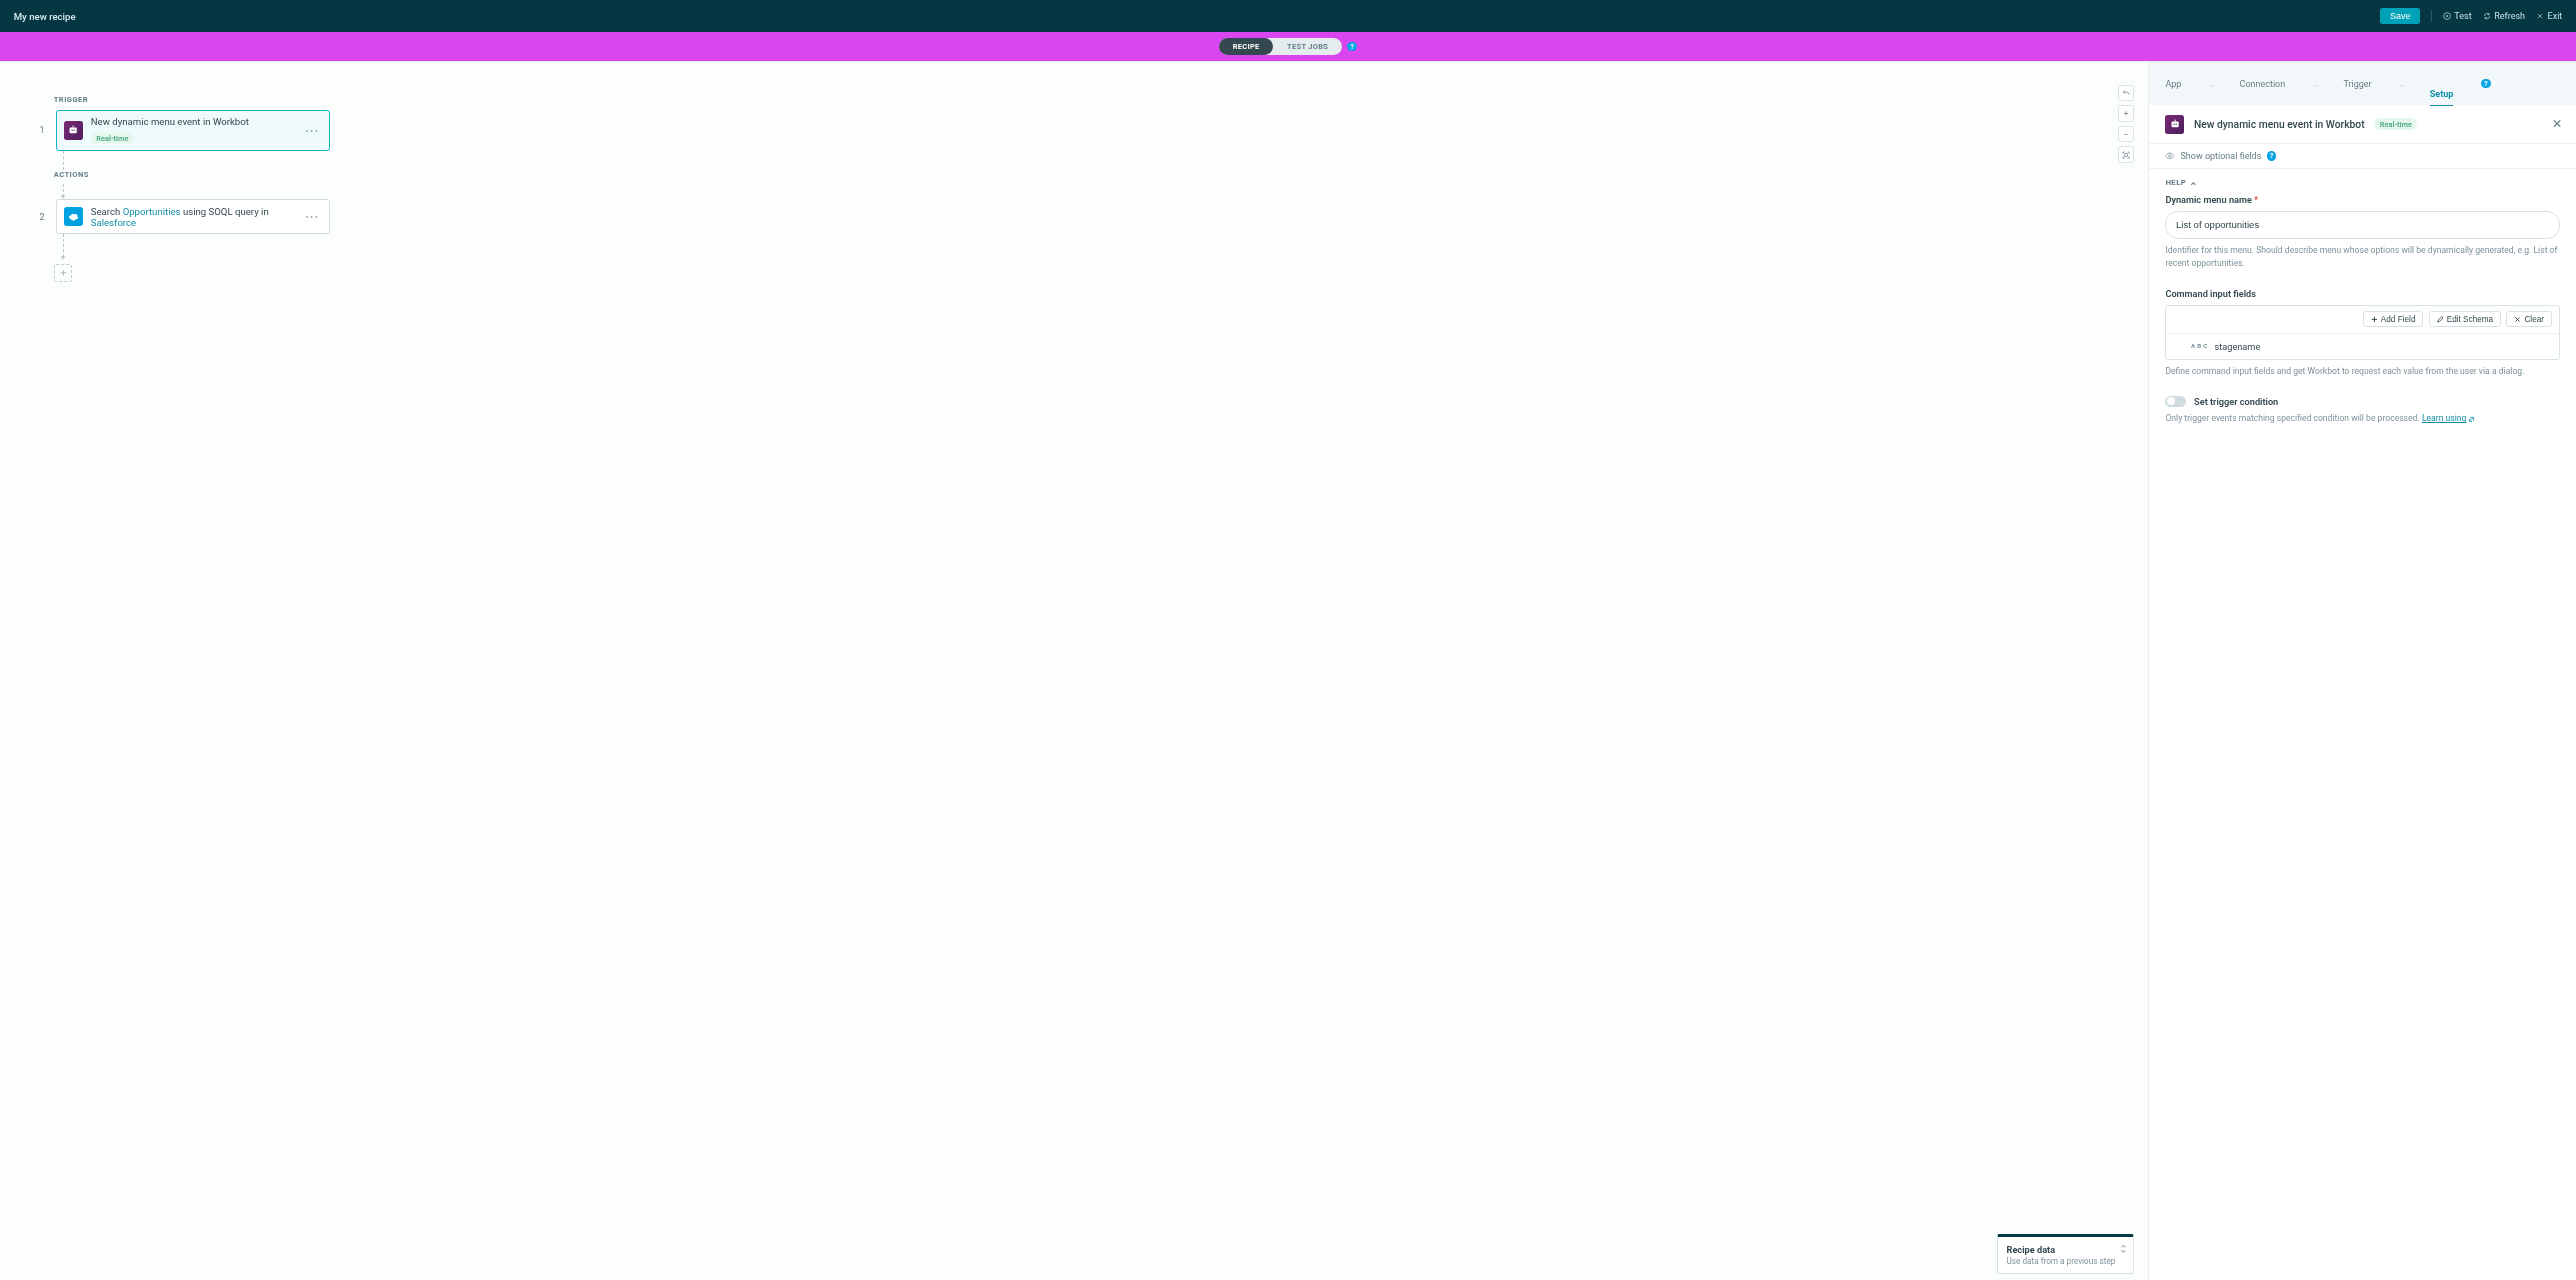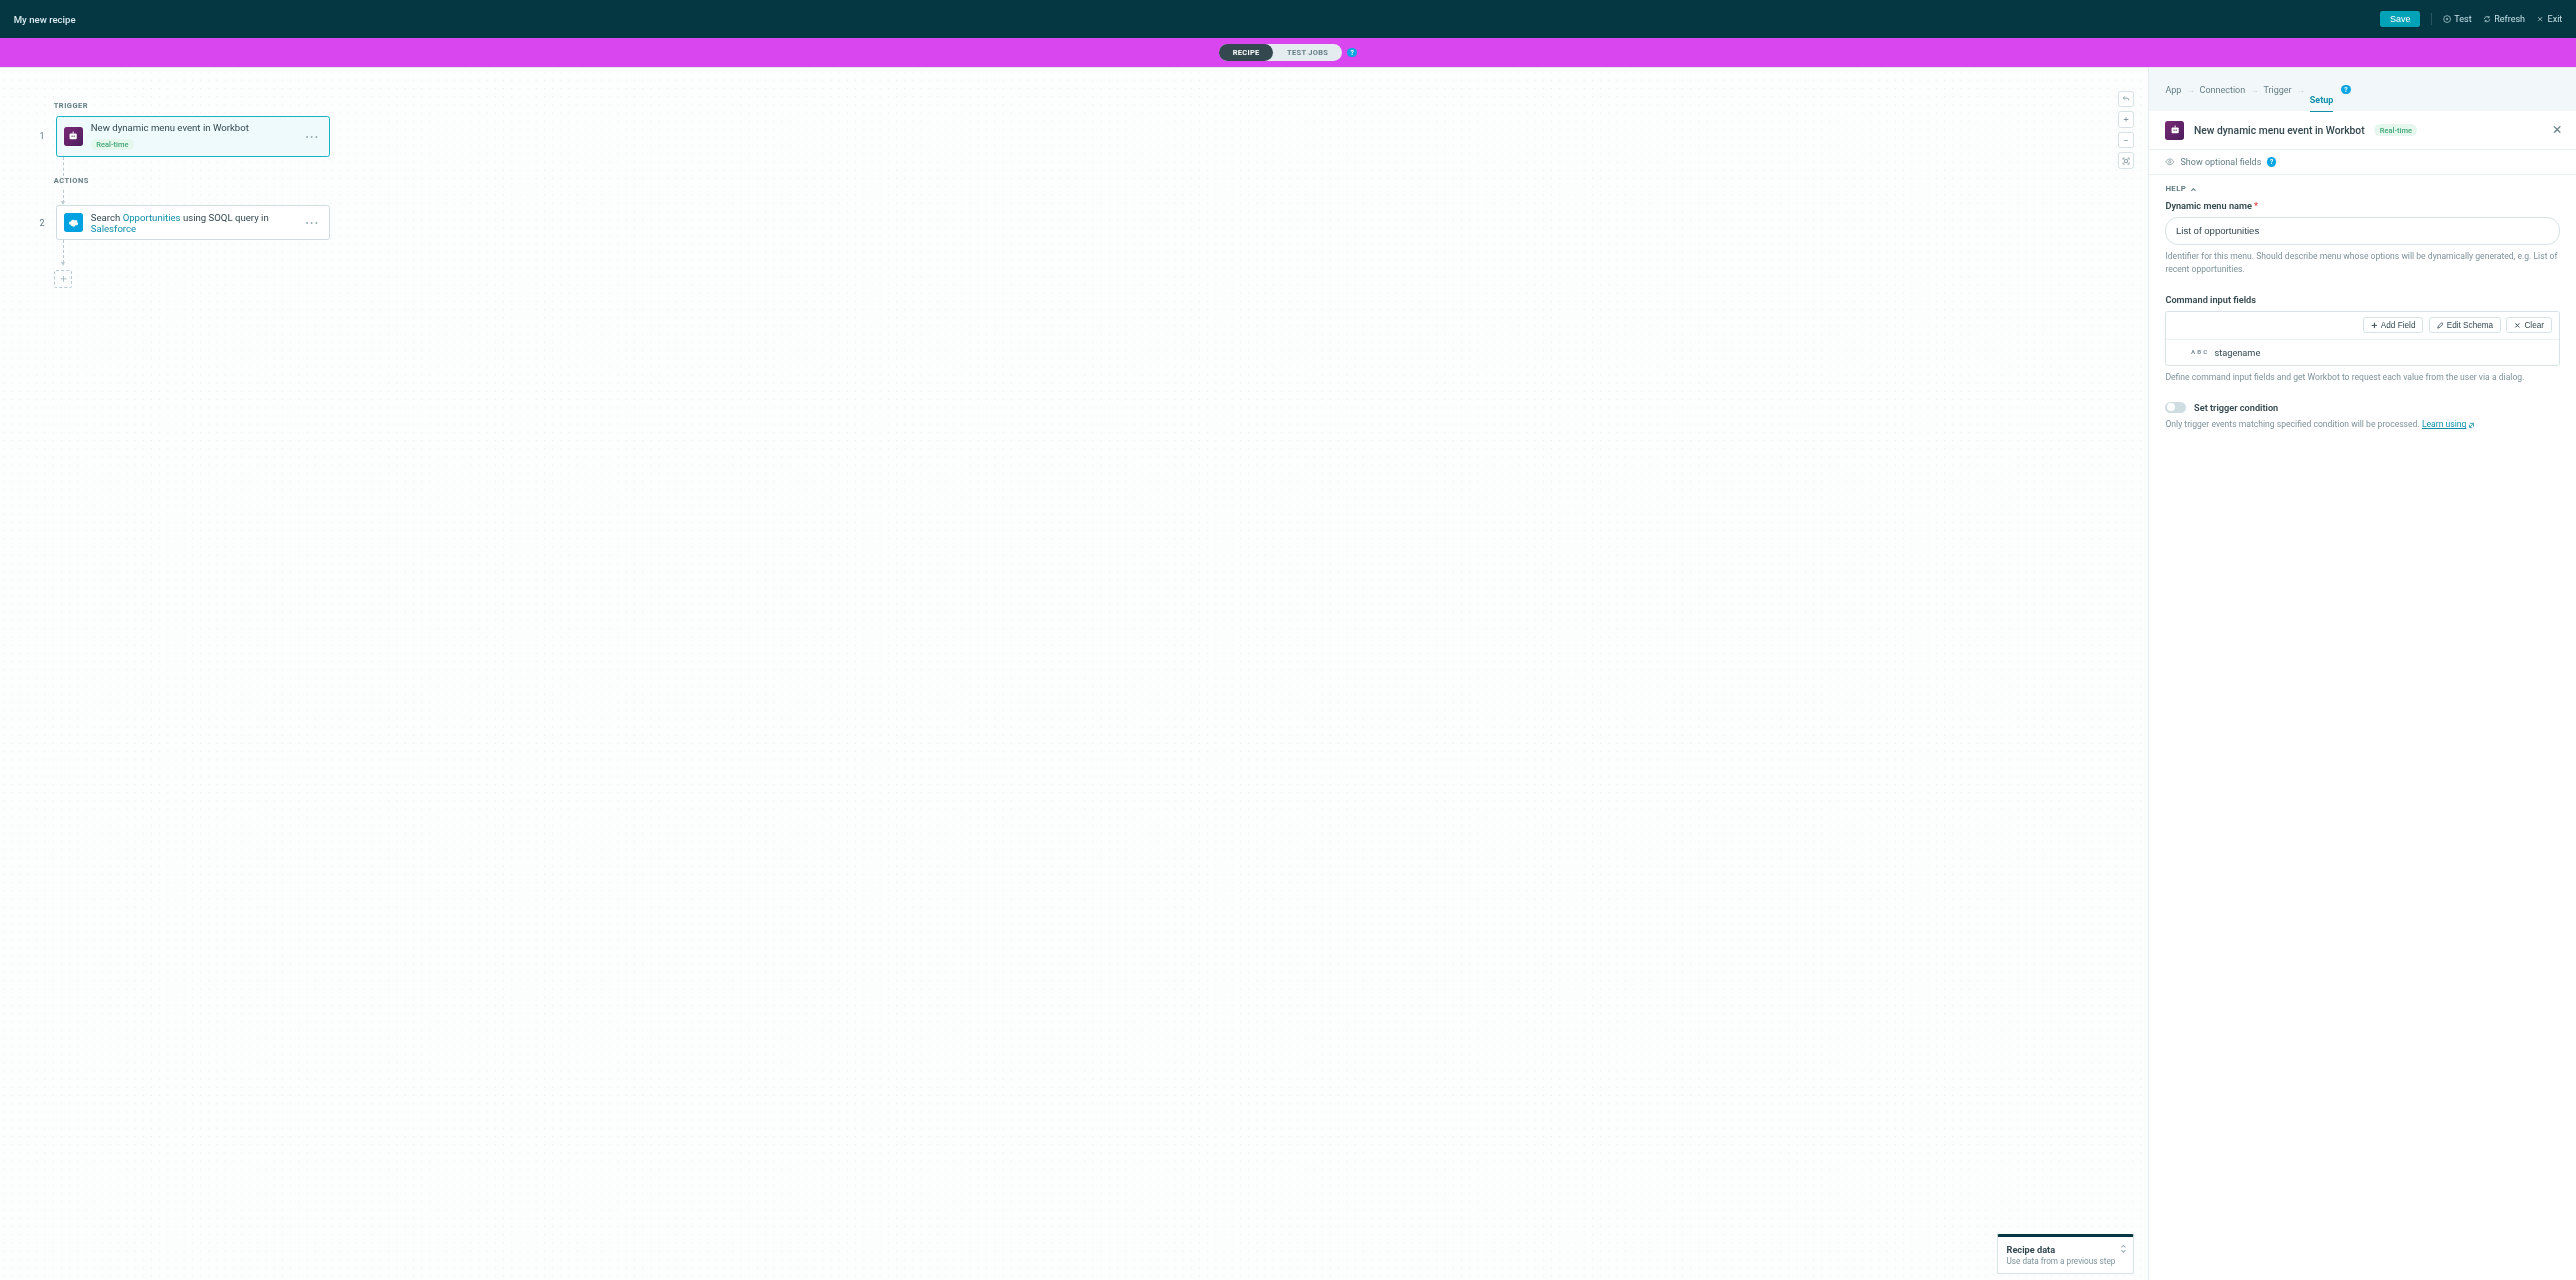--- a/index.html
+++ b/index.html
@@ -1,20 +1,20 @@
 <!DOCTYPE html>
 <html><head>
 <meta charset="utf-8">
 <style>
   * { box-sizing: border-box; margin: 0; padding: 0; }
   html, body { height: 100%; font-family: -apple-system, BlinkMacSystemFont, "Segoe UI", Roboto, sans-serif; font-size: 9.6px; color: #33484f; }
   body { display: flex; flex-direction: column; background: #fff; }
 
   
-  .top-header { background: #053742; color: #fff; height: 38px; display: flex; align-items: center; padding: 0 13.7px; }
+  .top-header { background: #053742; color: #fff; height: 32px; display: flex; align-items: center; padding: 0 13.7px; }
   .page-title { font-size: 9.6px; font-weight: 500; color: #d8eaef; }
   .top-header-right { margin-left: auto; display: flex; align-items: center; gap: 11px; }
   .save-btn { background: #00a2b7; border: none; color: #fff; font-weight: 500; padding: 3.4px 9.6px; border-radius: 2.7px; cursor: pointer; font-size: 9px; }
   .header-action { display: inline-flex; align-items: center; gap: 3.4px; color: #c8e0e6; font-size: 9px; cursor: pointer; }
   .header-action svg { width: 8.2px; height: 8.2px; }
   .divider-v { width: 0.7px; height: 12.3px; background: #2a5560; }
 
   
   .tab-bar { background: #d946ef; border-bottom: 0.7px solid #e4ecef; height: 30px; display: flex; align-items: center; justify-content: center; position: relative; }
   .pill-tabs { display: flex; align-items: center; background: #e4ecef; border-radius: 12.3px; height: 16.4px; position: relative; }
@@ -52,21 +52,21 @@
   .add-step { width:18px; height:18px; border:1px dashed #b9c9cf; border-radius:2.1px; display:flex; align-items:center; justify-content:center; color:#99aeb5; margin-left:16.4px; margin-top:4.1px; cursor:pointer; font-size:11px;}
 
   
   .recipe-data { position:absolute; bottom:6.2px; right:13.7px; width:137px; background:#fff; border:0.7px solid #d6e2e5; border-top:3.4px solid #053742; border-radius:2.1px; padding:6.2px 8.2px 6.8px; cursor:pointer;}
   .recipe-data .rd-title { font-weight:700; font-size:9.2px; color:#33484f;}
   .recipe-data .rd-sub { font-size:8.2px; color:#7d929a; margin-top:1.4px;}
   .recipe-data .expander { position:absolute; top:6.8px; right:6.8px; color:#99aeb5;}
 
   
   .right-panel { width:428px; border-left:0.7px solid #e4ecef; background:#fff; display:flex; flex-direction:column; overflow-y:auto;}
-  .crumb-bar { display:flex; align-items:center; gap:5px; padding:6.8px 13.7px 6.8px 16.4px; background:#f2f8f9;text-align:right;}
+  .crumb-bar { display:flex; align-items:center; gap:25px; padding:6.8px 13.7px 6.8px 16.4px; background:#f2f8f9;text-align:right;}
   .crumb { font-size:9px; color:#637d85; cursor:pointer;}
   .crumb.active { color:#0f8fa9; font-weight:700; border-bottom:1.4px solid #0f8fa9; padding-bottom:6px; margin-bottom:-7.5px;margin-top:20px;}
   .crumb-arrow { color:#b6c5cb; font-size:8.2px;}
   .crumb-help { width:9.6px;height:9.6px;border-radius:50%;background:#0aa5e2;color:#fff;font-size:6.8px;font-weight:700;display:flex;align-items:center;justify-content:center;cursor:pointer; margin-left:2.7px;}
 
   .panel-header { display:flex; align-items:center; gap:9.6px; padding:9.6px 13.7px 9.6px 16.4px; border-bottom:0.7px solid #e9f1f3;}
   .panel-header .title { font-size:10.3px; font-weight:500;}
   .panel-header .badge { font-size:7.5px;}
   .close-x { margin-left:auto; cursor:pointer; color:#637d85; font-size:12.3px;}
   .optional-row { display:flex; align-items:flex-end; gap:5.5px; padding:6.8px 16.4px; border-bottom:0.7px solid #e9f1f3; color:#637d85; font-size:9px;}

